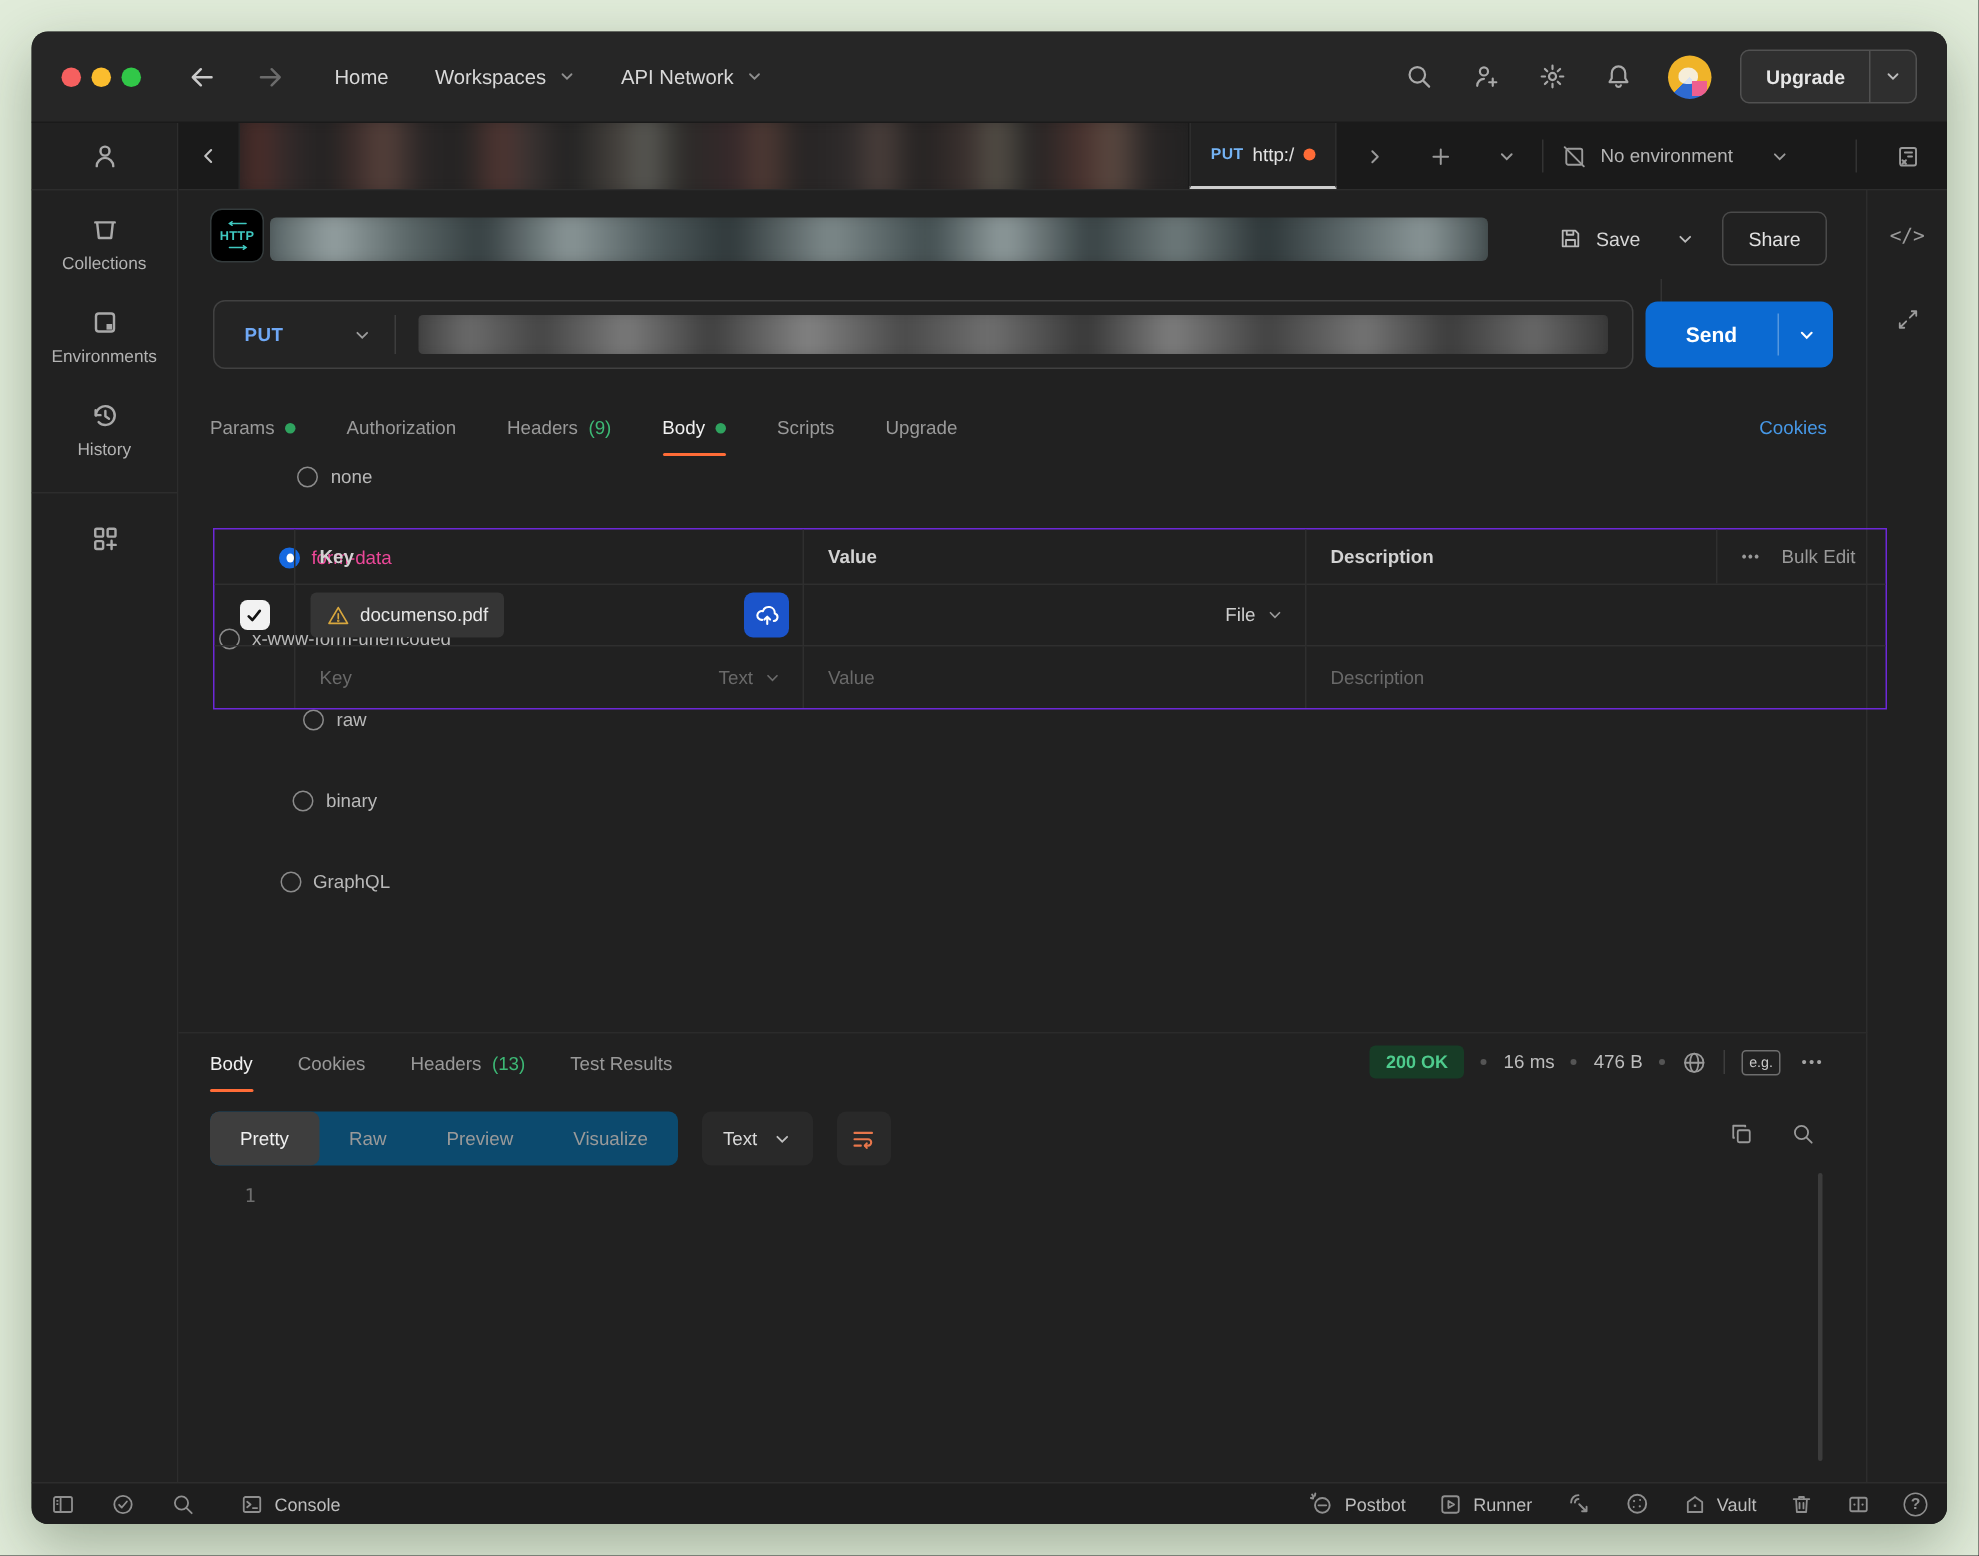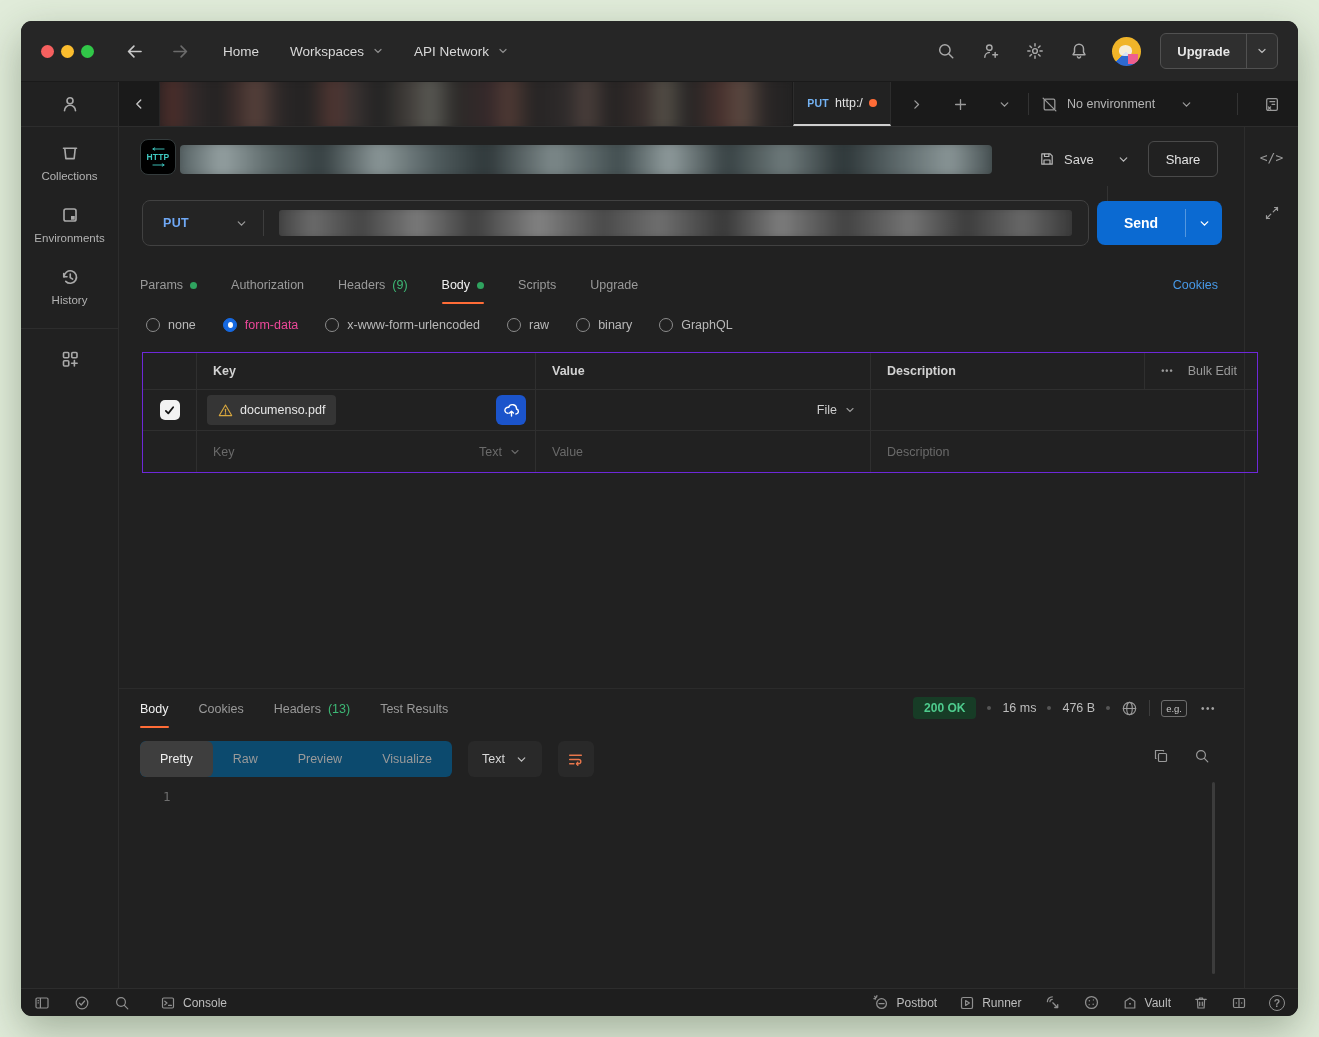--- a/index.html
+++ b/index.html
@@ -76,21 +76,21 @@
   .send-btn .dd{width:36px;display:flex;align-items:center;justify-content:center;color:#ffffff;}
   
   .reqtabs{position:absolute;left:21px;top:186px;width:1078px;height:34px;display:flex;align-items:center;gap:34px;}
   .rtab{font-size:12.5px;color:#9a9a9a;display:flex;align-items:center;gap:7px;position:relative;height:34px;}
   .rtab.active{color:#f1f1f1;}
   .rtab.active::after{content:"";position:absolute;left:0;right:0;bottom:-2px;height:2px;background:#ff6c37;border-radius:1px;}
   .dot-green{width:7px;height:7px;border-radius:50%;background:#2fa35f;}
   .count{color:#3db875;}
   .cookies{margin-left:auto;font-size:12.5px;color:#4799e8;}
   
-  .radios{position:absolute;left:27px;top:229px;height:28px;display:flex;align-items:center;gap:27px;}
+  .radios{position:absolute;left:27px;top:229px;height:28px;display:flex;align-items:center;gap:40px;flex-direction:column;}
   .rad{display:flex;align-items:center;gap:8px;font-size:12.5px;color:#b9b9b9;}
   .rad .c{width:14px;height:14px;border:1.4px solid #8b8b8b;border-radius:50%;box-sizing:border-box;}
   .rad.on{color:#ec4899;}
   .rad.on .c{background:#1669e1;border-color:#1669e1;position:relative;}
   .rad.on .c::after{content:"";position:absolute;left:4px;top:3px;width:5px;height:6px;border-radius:50%;background:#ffffff;}
   
   .ftable{position:absolute;left:23px;top:270px;width:1116px;border:1px solid #6d28d9;box-sizing:border-box;
           display:grid;grid-template-columns:54px 339px 335px 1fr;grid-auto-rows:auto;font-size:12.5px;}
   .cell{border-right:1px solid #2f2f2f;border-bottom:1px solid #2f2f2f;display:flex;align-items:center;box-sizing:border-box;min-height:41px;}
   .cell.last{border-right:none;}

